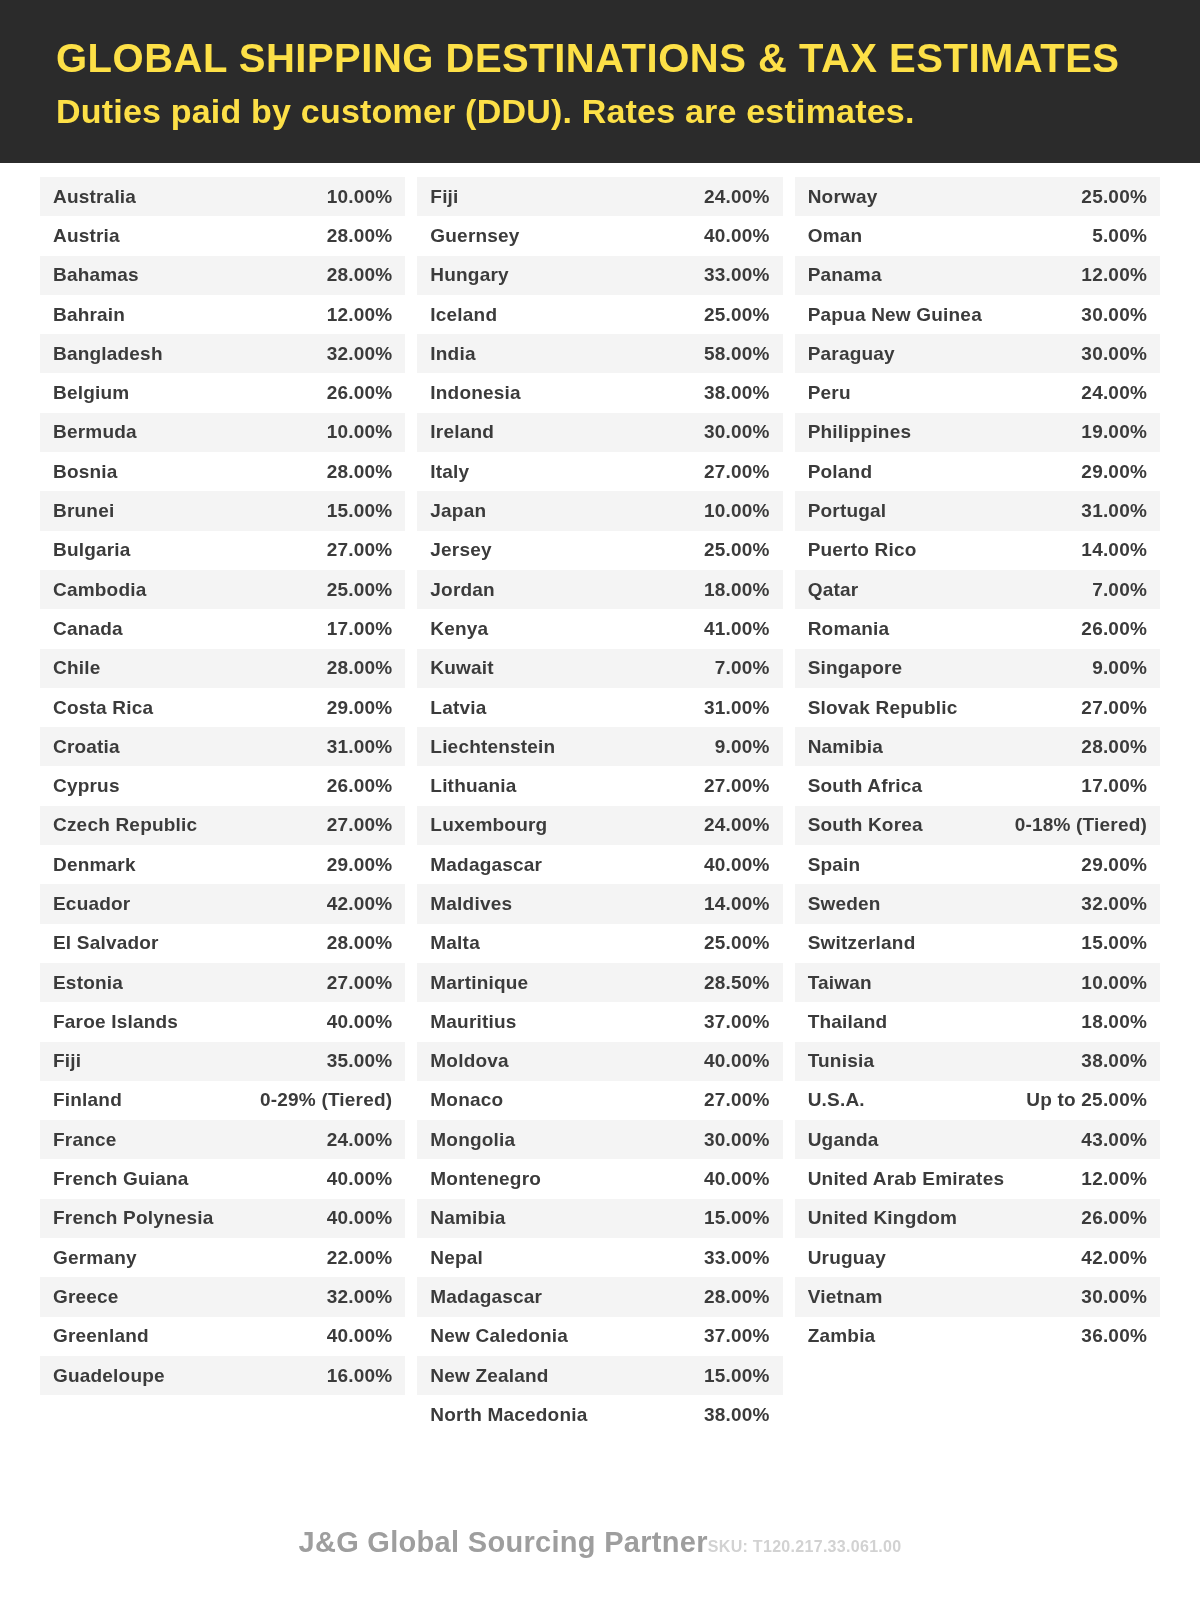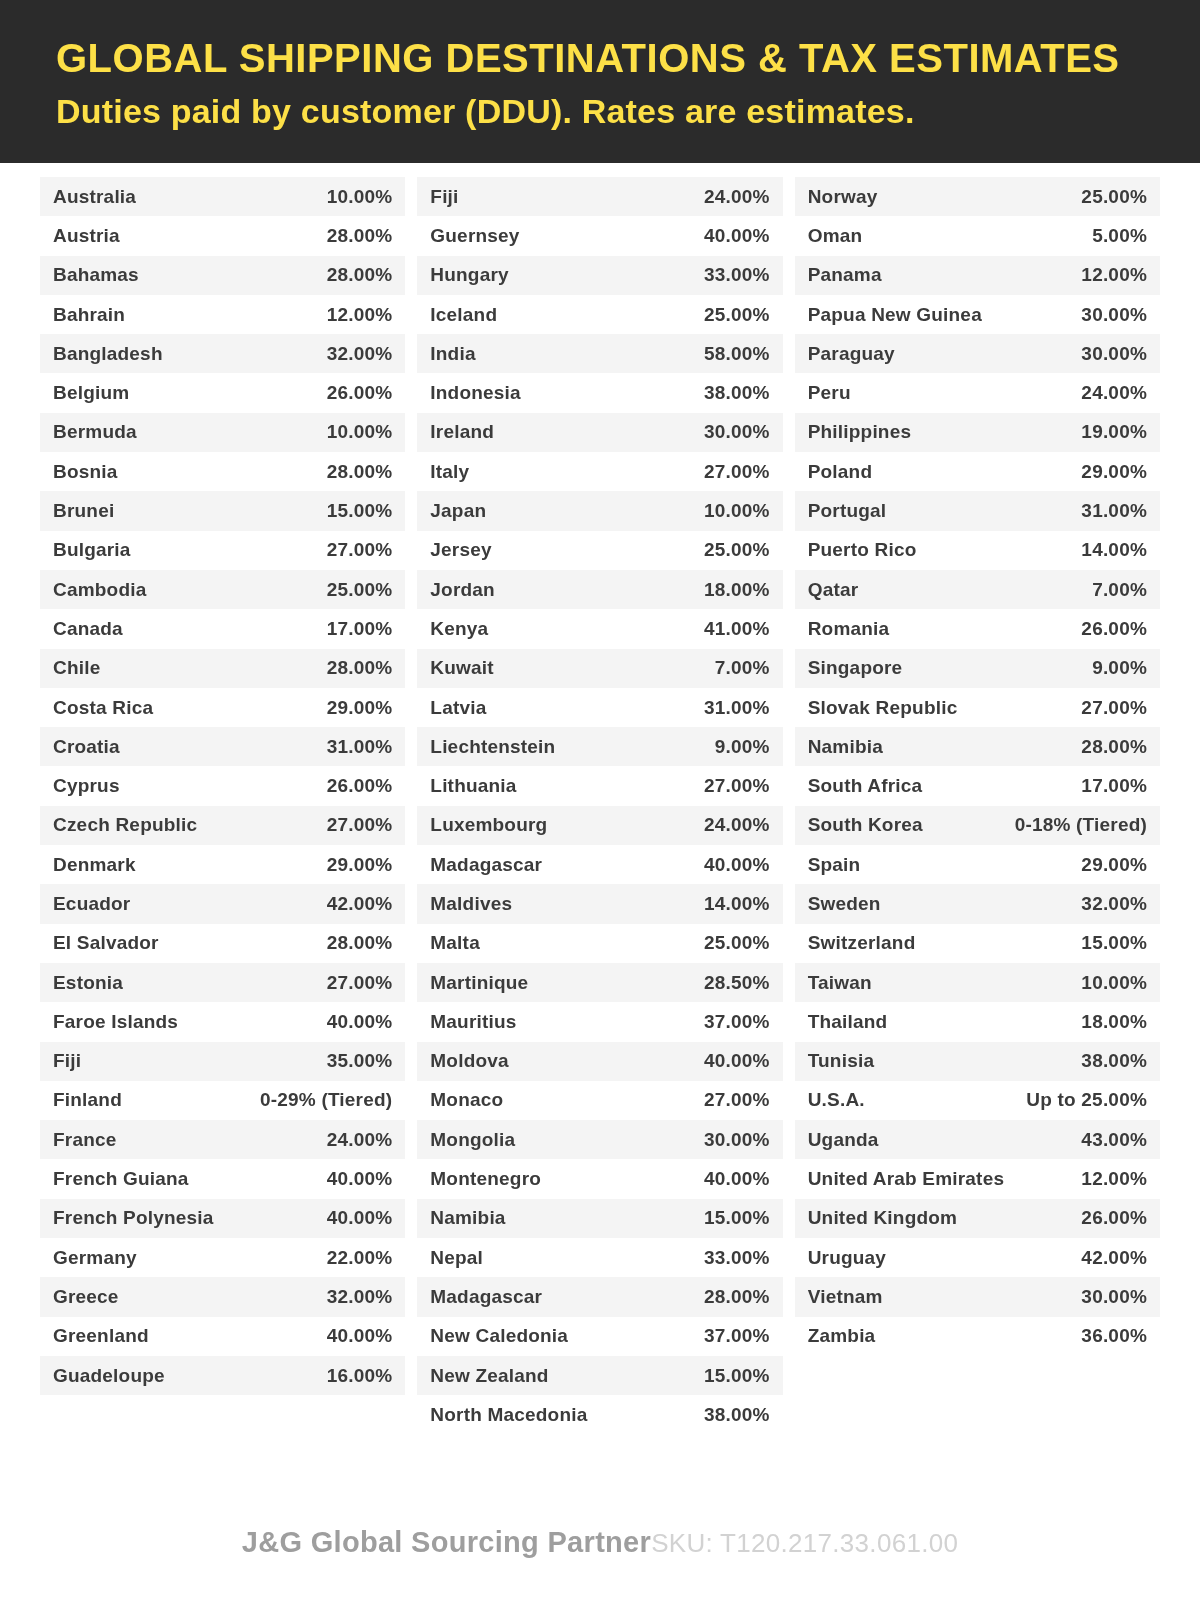--- a/index.html
+++ b/index.html
@@ -74,22 +74,22 @@
     justify-content: center;
     align-items: baseline;
   }
   .footer .brand {
     font-size: 29px;
     font-weight: bold;
     color: var(--footer-brand, #9e9e9e);
     letter-spacing: 0.3px;
   }
   .footer .sku {
-    font-size: 26px;
-    font-weight: normal;
+    font-size: 16px;
+    font-weight: bold;
     color: var(--footer-sku, #d2d2d2);
     letter-spacing: 0.3px;
   }
 </style>
 </head>
 <body>
 
 <div class="header">
   <h1>GLOBAL SHIPPING DESTINATIONS &amp; TAX ESTIMATES</h1>
   <div class="subtitle">Duties paid by customer (DDU). Rates are estimates.</div>

